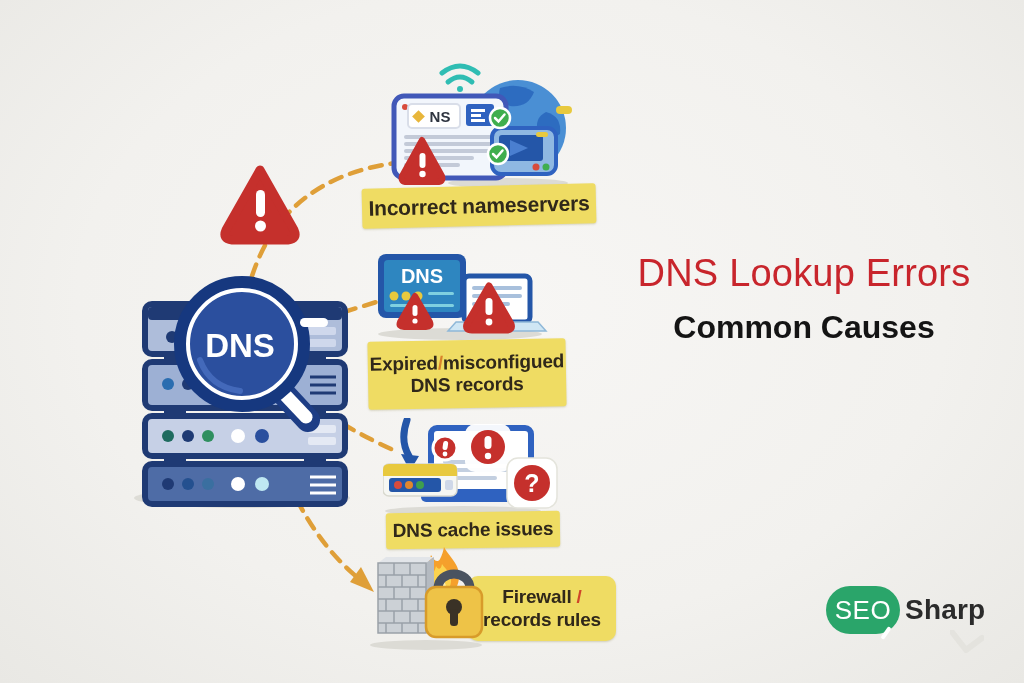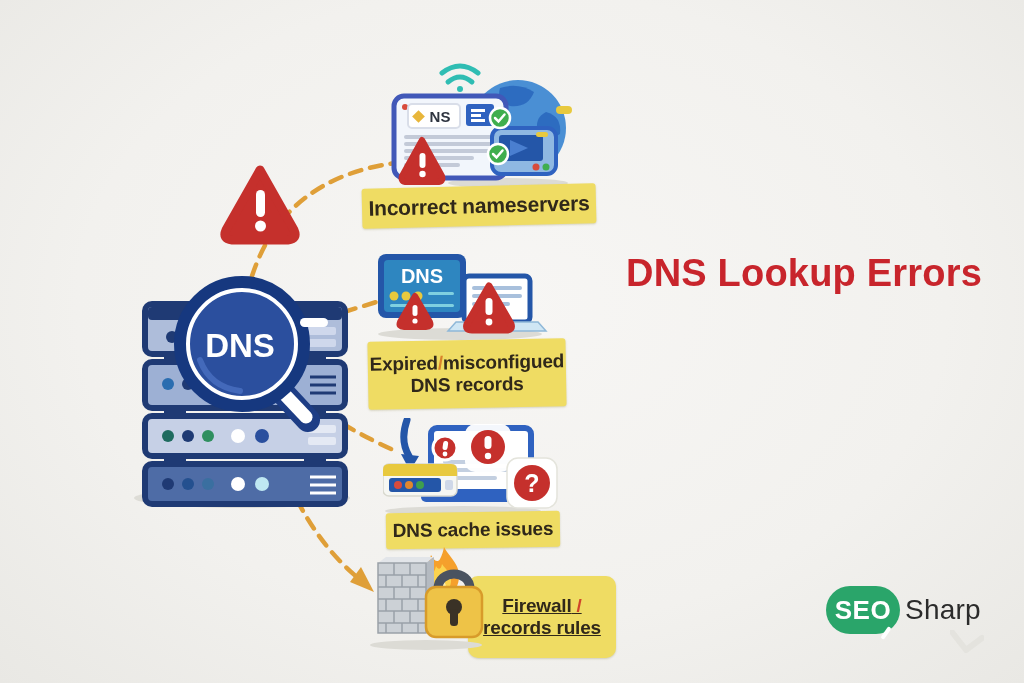--- a/index.html
+++ b/index.html
@@ -20,40 +20,40 @@
     text-align:center; line-height:1.18; letter-spacing:-0.2px;
     box-shadow:0 1px 2px rgba(120,110,40,.25);
   }
   .hl-strip { border-radius:3px; }
   .slash-orange { color:#d9822b; }
   .slash-red { color:#d0452a; }
 
   #label-1 { left:362px; top:186px; width:234px; height:40px; font-size:21px; transform:rotate(-1.4deg); }
   #label-2 { left:368px; top:340px; width:198px; height:68px; font-size:19px; transform:rotate(-1deg); }
   #label-3 { left:386px; top:512px; width:174px; height:36px; font-size:19px; transform:rotate(-0.8deg); }
-  #label-4 { left:468px; top:576px; width:148px; height:82px; font-size:19px; border-radius:10px; z-index:1;text-decoration:underline; }
+  #label-4 { left:468px; top:576px; width:148px; height:65px; font-size:19px; border-radius:10px; z-index:1; }
 
   
   #title-block { left:594px; top:252px; width:420px; text-align:center; }
-  #title-heading { font-size:38px; font-weight:700; color:#c8252c; letter-spacing:0.2px; }
+  #title-heading { font-size:38px; font-weight:400; color:#c8252c; letter-spacing:0.2px; }
   #title-subheading { font-size:32px; font-weight:700; color:#141414; margin-top:14px; }
   #title-note { font-size:18px; font-weight:700; color:#141414; margin-top:10px; }
 
   
   #logo { left:826px; top:586px; display:flex; align-items:center; }
   .logo-pill {
     position:relative; width:74px; height:48px; border-radius:24px;
-    background:#2aa56a; color:#ffffff; font-size:26px; font-weight:700;
+    background:#2aa56a; color:#ffffff; font-size:26px; font-weight:400;
     display:flex; align-items:center; justify-content:center; letter-spacing:0.5px;
   }
   .logo-handle {
     position:absolute; right:12px; bottom:-6px; width:4px; height:14px;
     background:#ffffff; border-radius:2px; transform:rotate(35deg);
   }
-  .logo-name { font-size:28px; font-weight:400; color:#2b2b2b; margin-left:5px; letter-spacing:0.2px; }
+  .logo-name { font-size:28px; font-weight:700; color:#2b2b2b; margin-left:5px; letter-spacing:0.2px; }
 
   #watermark { left:950px; top:630px; opacity:.8; }
 
   svg { display:block; }
   .illu { position:absolute; }
   #cause4-illustration { z-index:2; }
   text { font-family:"Liberation Sans", sans-serif; }
 </style>
 </head>
 <body>
@@ -332,20 +332,21 @@
     <g>
       <path d="M 70 44 C 70 24 102 24 102 44" stroke="#4a5360" stroke-width="9" fill="none" stroke-linecap="round"></path>
       <rect x="58" y="42" width="56" height="50" rx="10" fill="#eec347" stroke="#d89b2a" stroke-width="2.5"></rect>
       <circle cx="86" cy="62" r="8" fill="#3a3226"></circle>
       <rect x="82" y="64" width="8" height="17" rx="3.5" fill="#3a3226"></rect>
     </g>
   </svg>
 
   <div class="abs" id="title-block">
     <div id="title-heading">DNS Lookup Errors</div>
+    <div id="title-subheading">Common Causes</div>
   </div>
 
   <div class="abs" id="logo">
     <div class="logo-pill">
       <span>SEO</span>
       <span class="logo-handle"></span>
     </div>
     <span class="logo-name">Sharp</span>
   </div>
 

